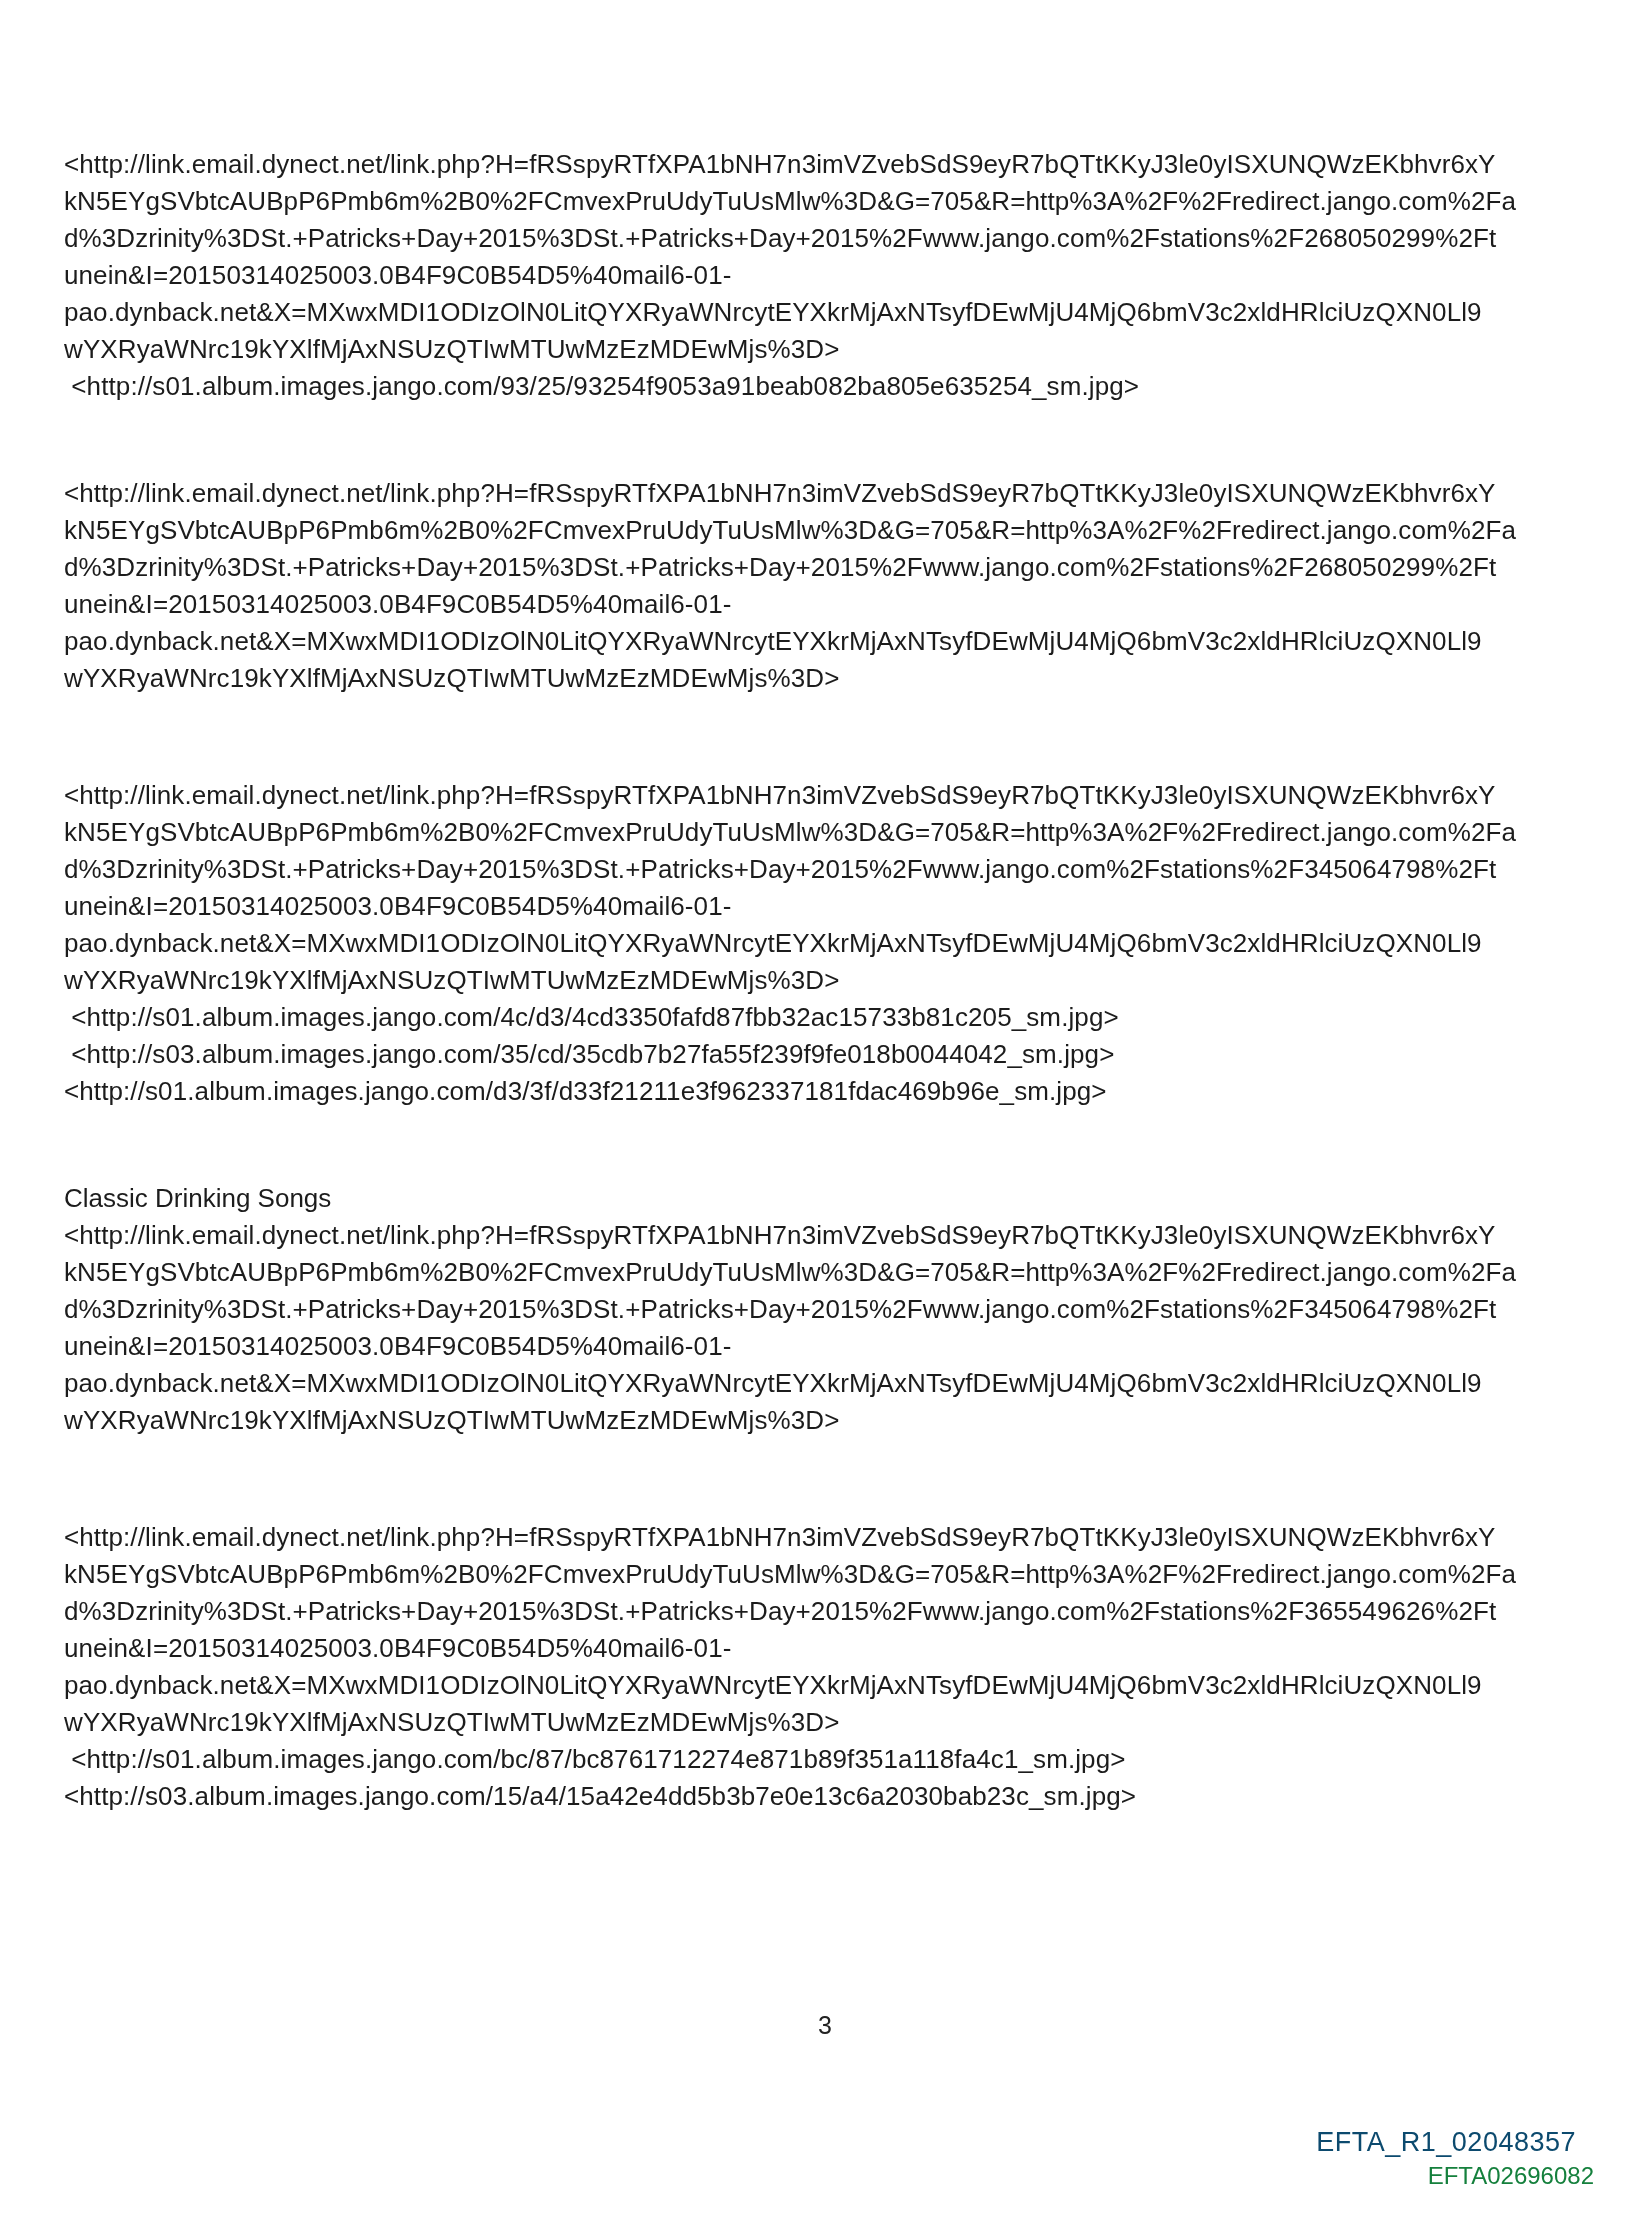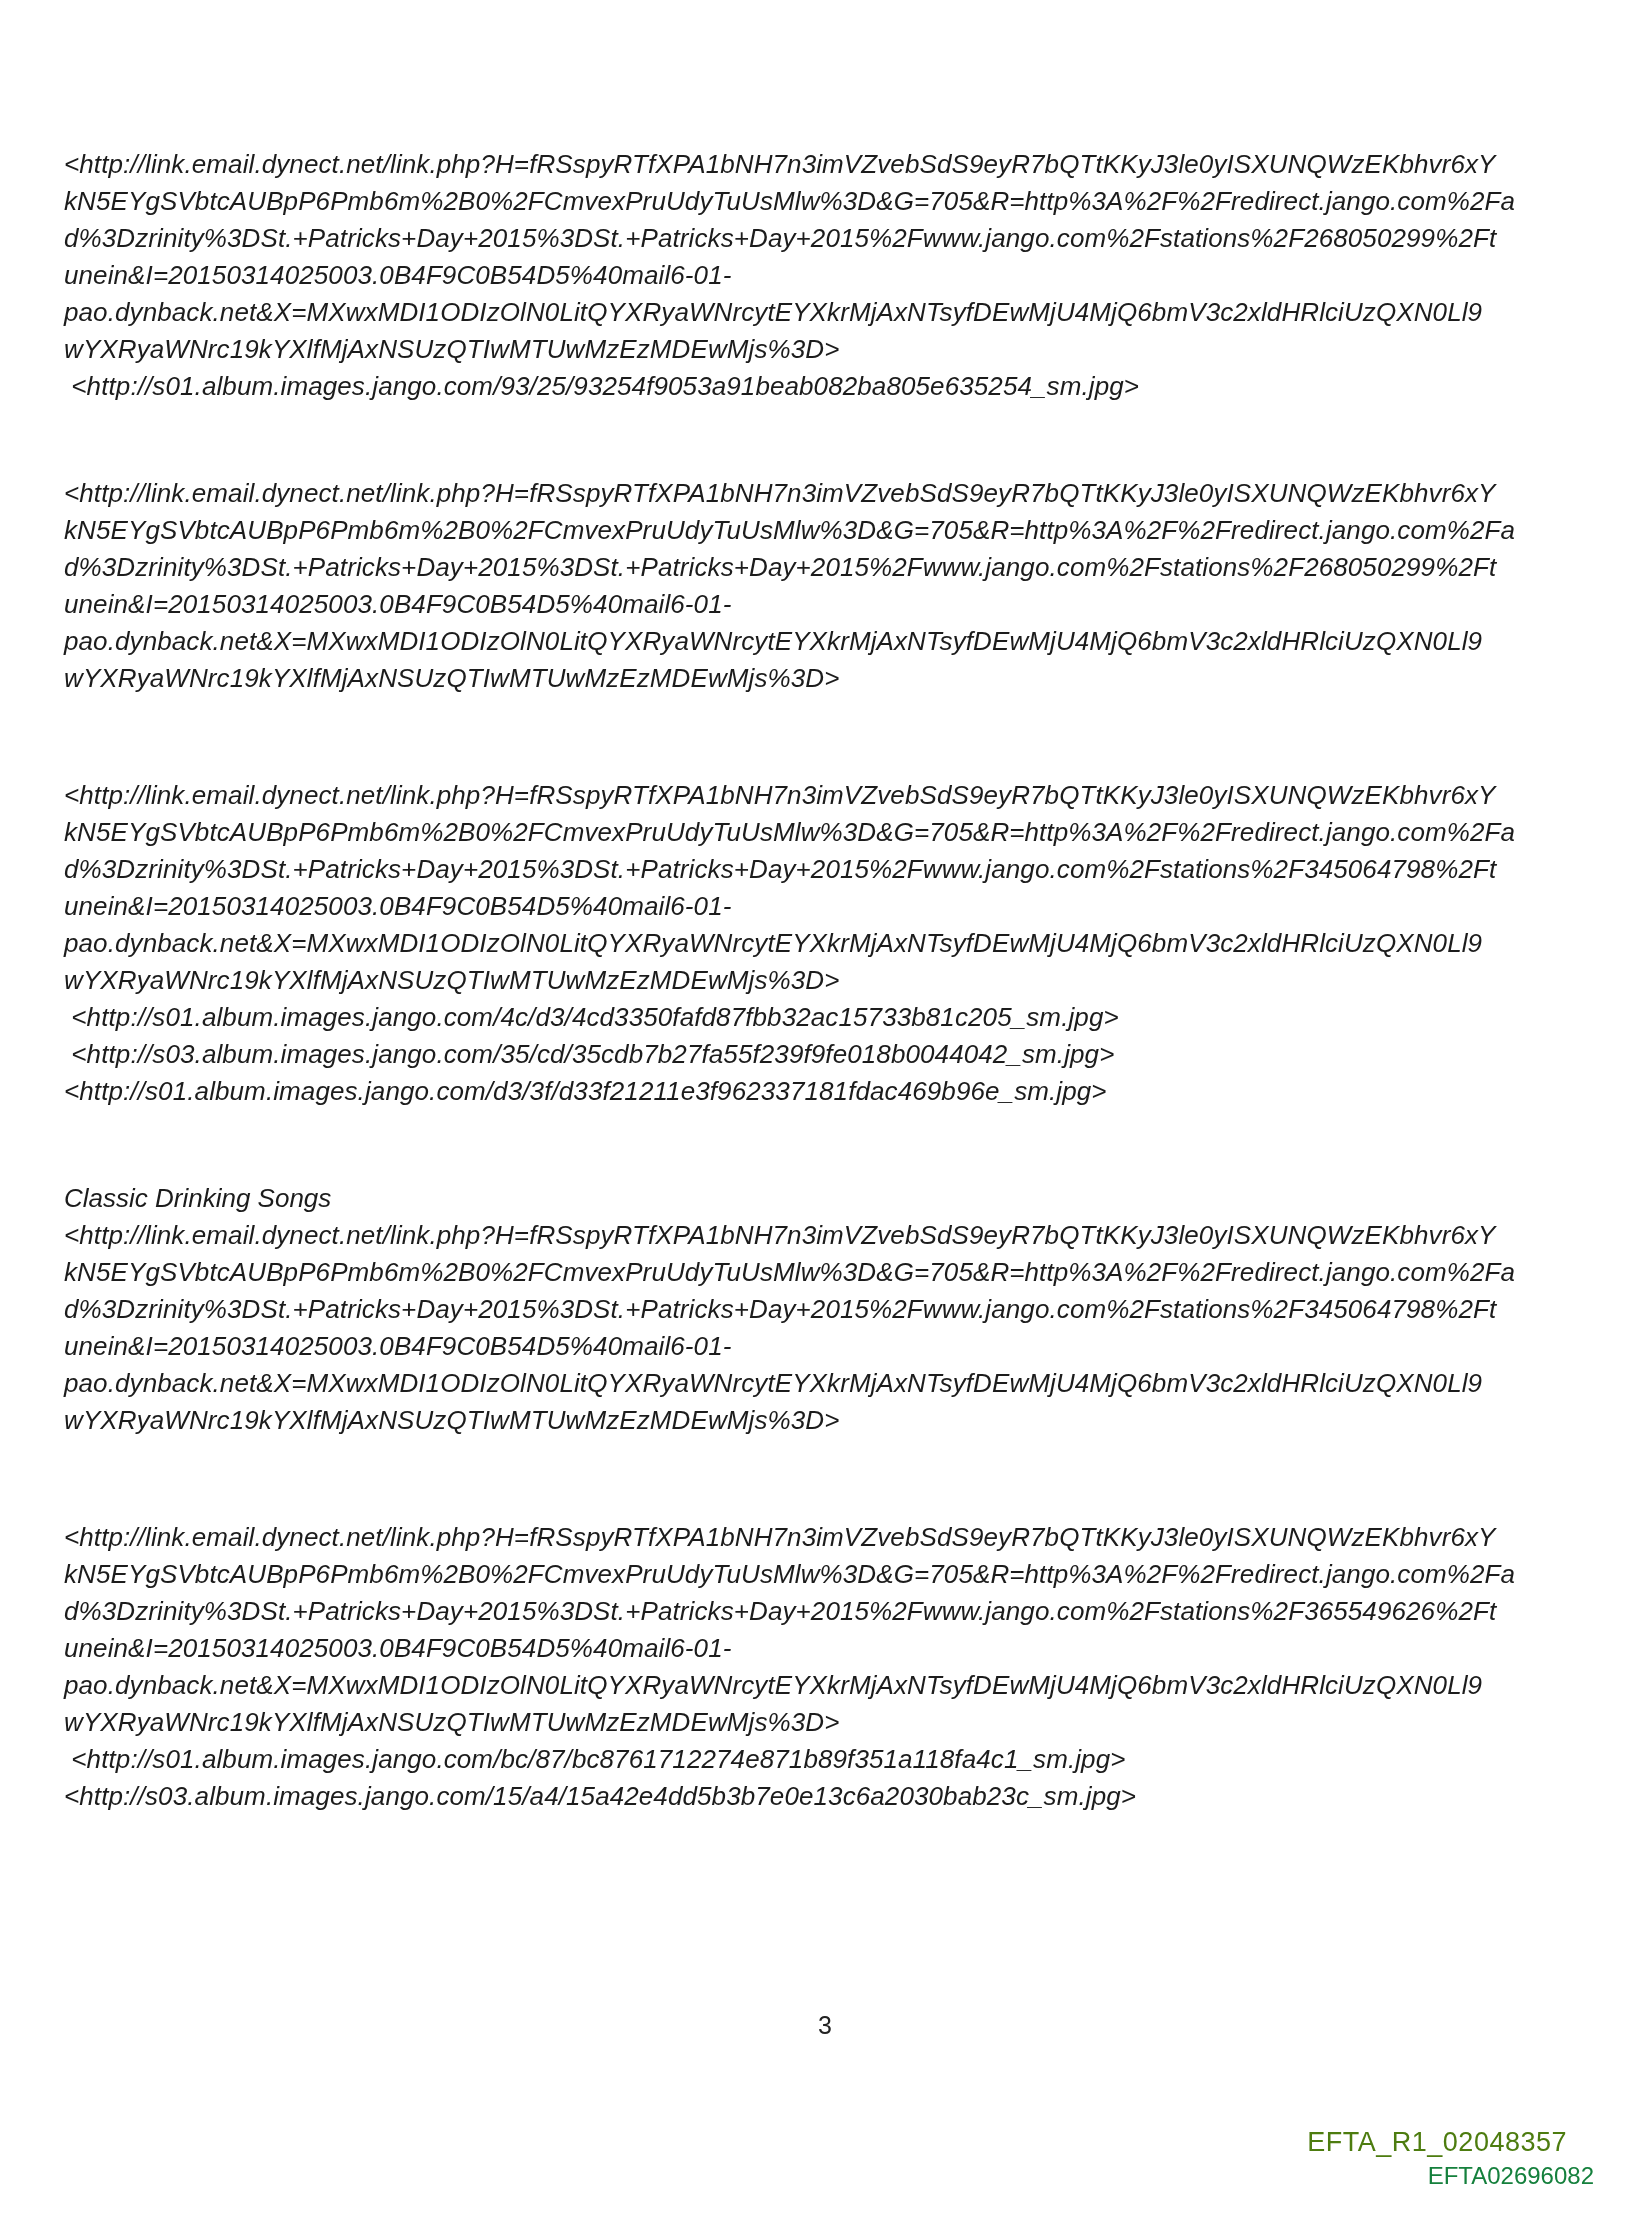--- a/index.html
+++ b/index.html
@@ -31,38 +31,38 @@
     color: #1c1c1c;
     word-break: break-all;
   }
   .heading {
     margin: 0;
     font-size: 26px;
     line-height: 37px;
     font-weight: 400;
     color: #1c1c1c;
   }
-  section { margin: 0; padding: 0; font-style: italic; }
+  section { margin: 0; padding: 0; }
   .gap-md { margin-top: 70px; }
   .gap-lg { margin-top: 80px; }
   .page-number {
     position: absolute;
     left: 0;
     right: 0;
     top: 2011px;
     text-align: center;
     font-size: 25px;
     color: #222222;
   }
   .bates-top {
     position: absolute;
     top: 2127px;
-    right: 83px;
+    right: 74px;
     font-size: 27px;
-    color: #4d7c0f;
+    color: #0c4a6e;
     letter-spacing: 0.5px;
     text-align: right;
   }
   .bates-bottom {
     position: absolute;
     top: 2162px;
     right: 56px;
     font-size: 24px;
     color: #15803d;
   }

